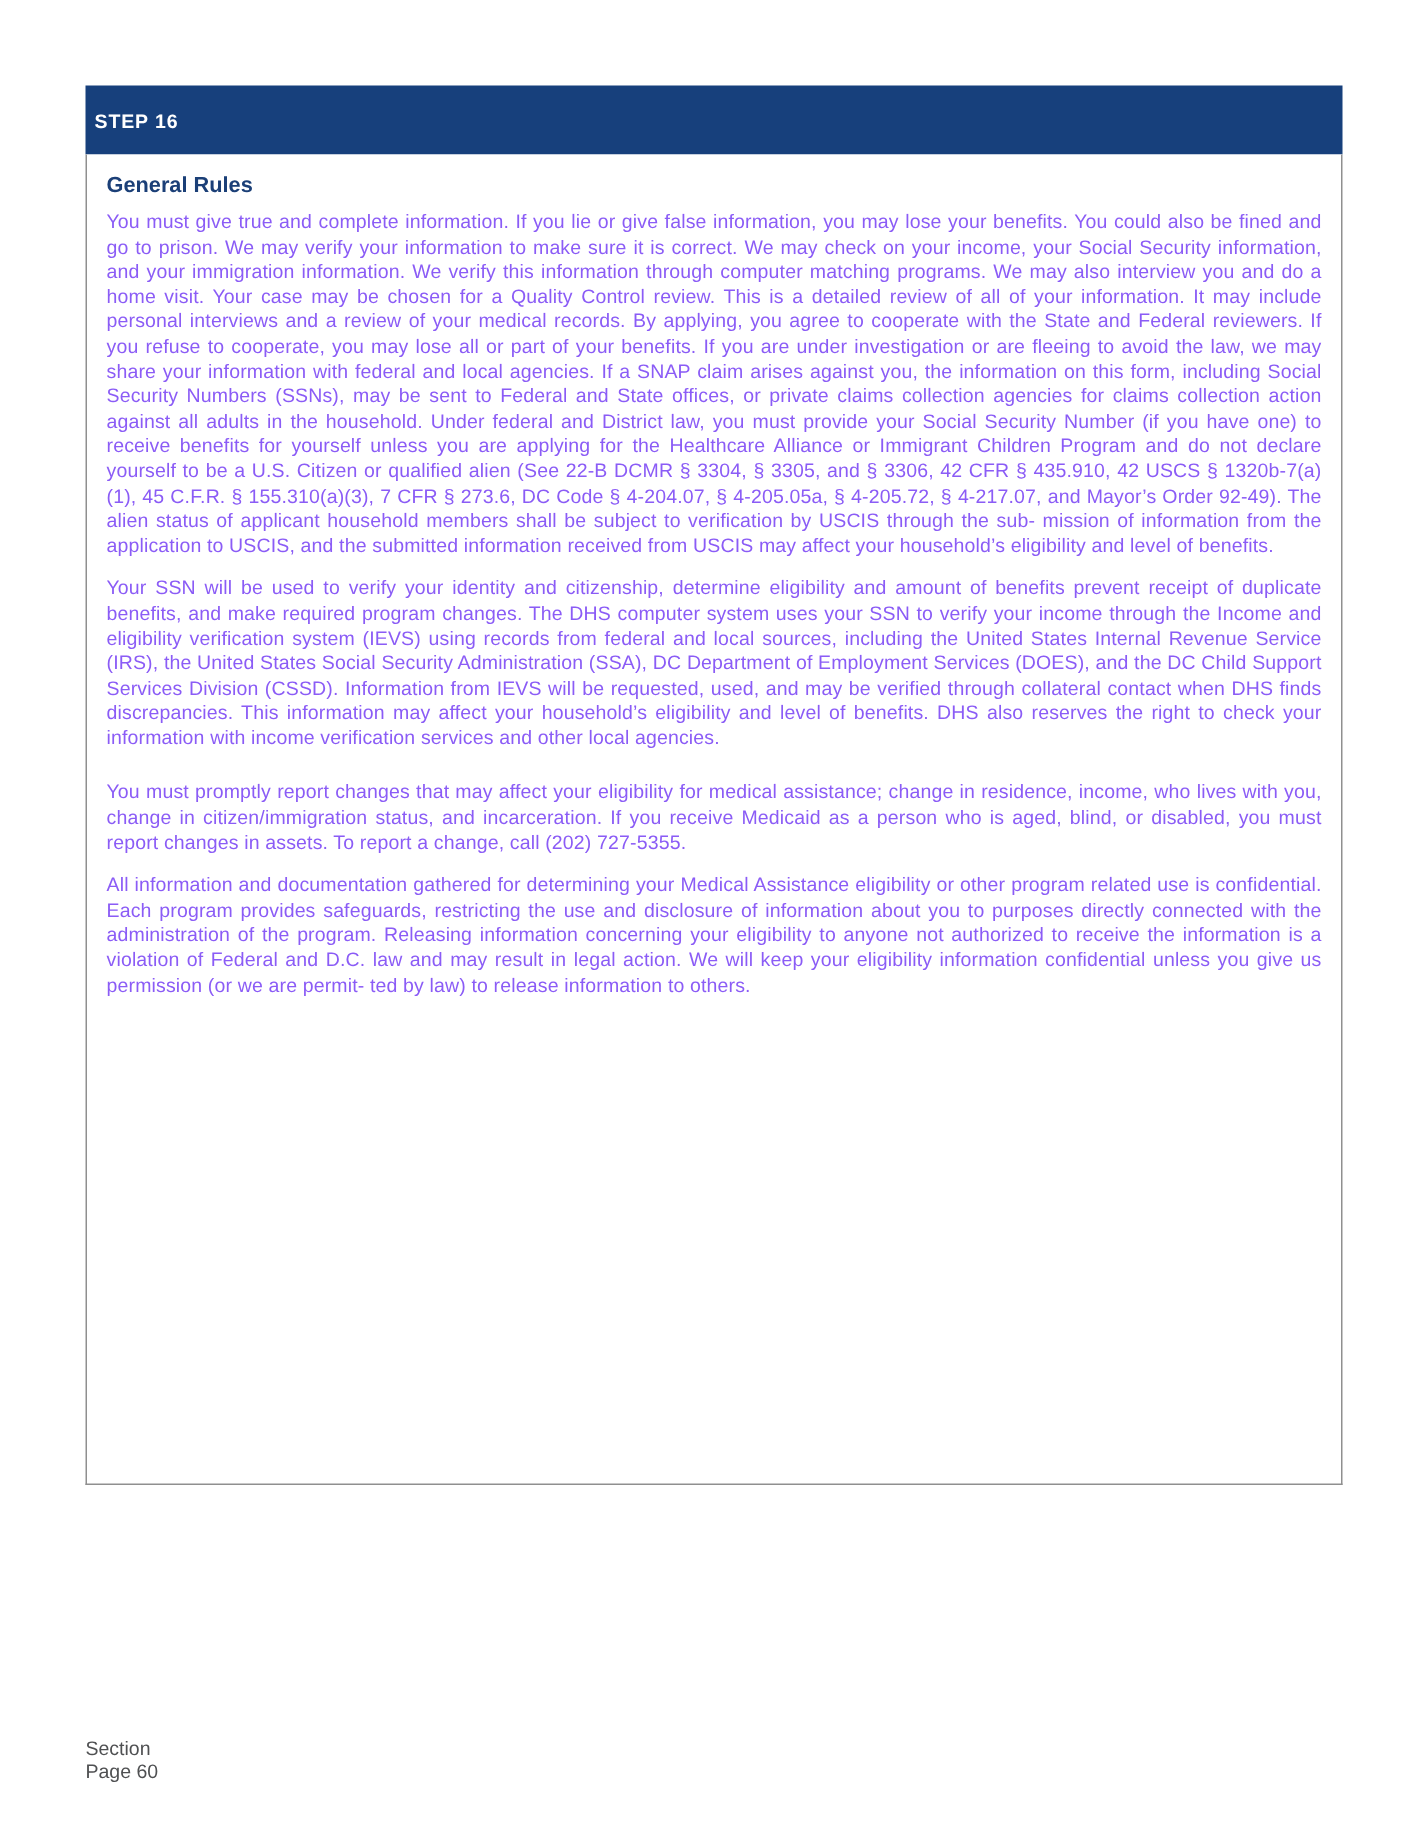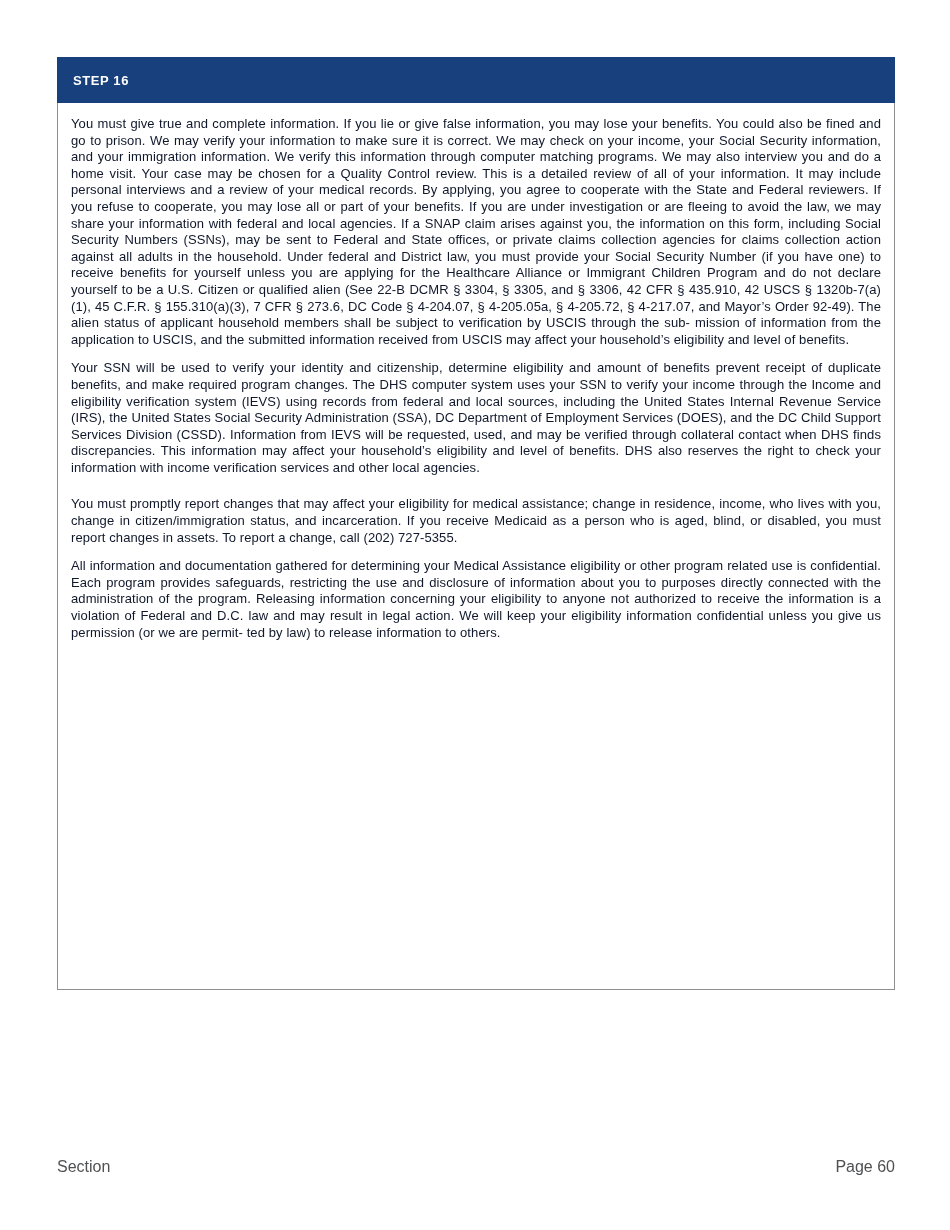--- a/index.html
+++ b/index.html
@@ -24,21 +24,21 @@
     background: #17407c;
     color: #ffffff;
     display: flex;
     align-items: center;
     box-sizing: border-box;
   }
   .step-label {
     font-size: 13px;
     font-weight: bold;
     letter-spacing: 0.6px;
-    margin-left: 16px;
+    margin-left: 6px;
     white-space: nowrap;
   }
   .step-title {
     font-size: 18px;
     font-weight: bold;
     margin-left: 22px;
     letter-spacing: 0.2px;
     white-space: nowrap;
   }
   .content-box {
@@ -53,51 +53,53 @@
     background: #ffffff;
     padding: 13px 13px 0 13px;
   }
   .rules-heading {
     color: #1b3f77;
     font-size: 14.5px;
     font-weight: bold;
     margin: 0 0 8px 0;
   }
   .rules-paragraph {
-    color: #0f172a;
+    color: #8b5cf6;
     font-size: 13px;
     line-height: 16.6px;
     text-align: justify;
     margin: 0 0 12px 0;
     letter-spacing: 0.1px;
   }
   .gap-above {
     margin-top: 20px;
   }
   .footer {
     position: absolute;
     left: 57px;
     top: 1158px;
     width: 838px;
     display: flex;
     justify-content: space-between;
     color: #4f5052;
-    font-size: 16px;
+    font-size: 13px;
+    flex-direction: column;
   }
 </style>
 </head>
 <body>
 
 <div class="page">
 
   <div class="step-header">
     <span class="step-label">STEP 16</span>
   </div>
 
   <div class="content-box">
+    <h2 class="rules-heading">General Rules</h2>
     <p class="rules-paragraph">You must give true and complete information. If you lie or give false information, you may lose your benefits. You could also be fined and go to prison. We may verify your information to make sure it is correct. We may check on your income, your Social Security information, and your immigration information.  We verify this information through computer matching programs. We may also interview you and do a home visit. Your case may be chosen for a Quality Control review. This is a detailed review of all of your information. It may include personal interviews and a review of your medical records. By applying, you agree to cooperate with the State and Federal reviewers. If you refuse to cooperate, you may lose all or part of your benefits. If you are under investigation or are fleeing to avoid the law, we may share your information with federal and local agencies. If a SNAP claim arises against you, the information on this form, including Social Security Numbers (SSNs), may be sent to Federal and State offices, or private claims collection agencies for claims collection action against all adults in the household. Under federal and District law, you must provide your Social Security Number (if you have one) to receive benefits for yourself unless you are applying for the Healthcare Alliance or Immigrant Children Program and do not declare yourself to be a U.S. Citizen or qualified alien (See 22-B DCMR § 3304, § 3305, and § 3306, 42 CFR § 435.910, 42 USCS § 1320b-7(a)(1), 45 C.F.R. § 155.310(a)(3), 7 CFR § 273.6, DC Code § 4-204.07, § 4-205.05a, § 4-205.72, § 4-217.07, and Mayor’s Order 92-49).  The alien status of applicant household members shall be subject to verification by USCIS through the sub- mission of information from the application to USCIS, and the submitted information received from USCIS may affect your household’s eligibility and level of benefits.</p>
     <p class="rules-paragraph">Your SSN will be used to verify your identity and citizenship, determine eligibility and amount of benefits prevent receipt of duplicate benefits, and make required program changes. The DHS computer system uses your SSN to verify your income through the Income and eligibility verification system (IEVS) using records from federal and local sources, including the United States Internal Revenue Service (IRS), the United States Social Security Administration (SSA), DC Department of Employment Services (DOES), and the DC Child Support Services Division (CSSD). Information from IEVS will be requested, used, and may be verified through collateral contact when DHS finds discrepancies. This information may affect your household’s eligibility and level of benefits. DHS also reserves the right to check your information with income verification services and other local agencies.</p>
     <p class="rules-paragraph gap-above">You must promptly report changes that may affect your eligibility for medical assistance; change in residence, income, who lives with you, change in citizen/immigration status, and incarceration. If you receive Medicaid as a person who is aged, blind, or disabled, you must report changes in assets. To report a change, call (202) 727-5355.</p>
     <p class="rules-paragraph">All information and documentation gathered for determining your Medical Assistance eligibility or other program related use is confidential. Each program provides safeguards, restricting the use and disclosure of information about you to purposes directly connected with the administration of the program. Releasing information concerning your eligibility to anyone not authorized to receive the information is a violation of Federal and D.C. law and may result in legal action. We will keep your eligibility information confidential unless you give us permission (or we are permit- ted by law) to release information to others.</p>
   </div>
 
   <div class="footer">
     <span>Section</span>
     <span>Page 60</span>
   </div>

